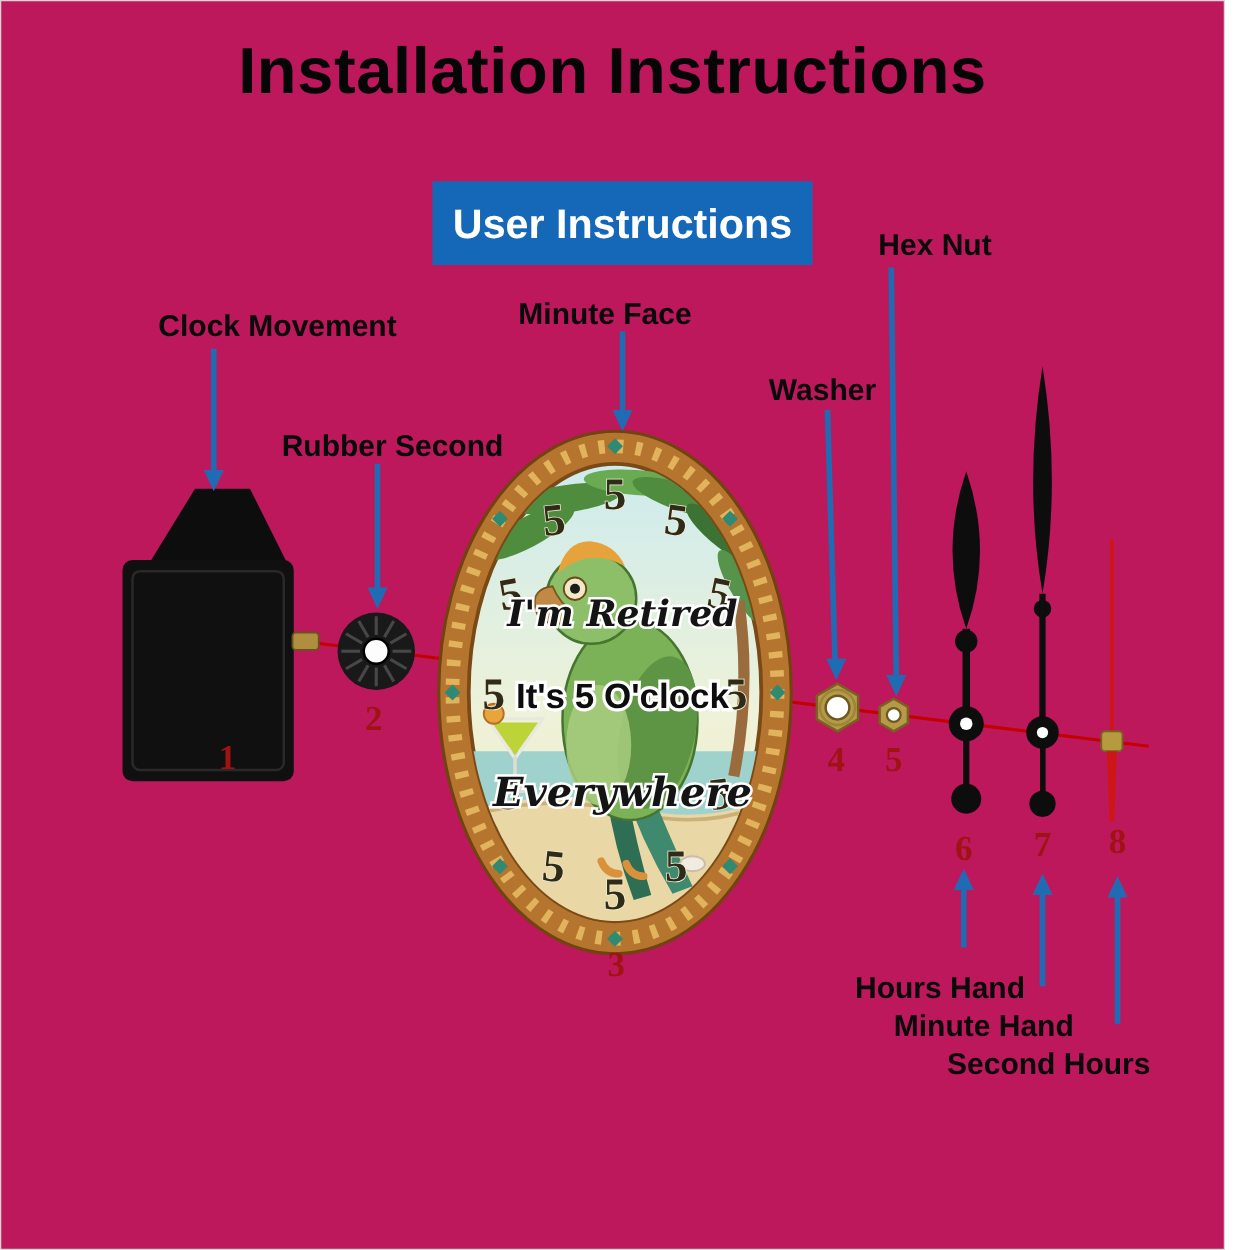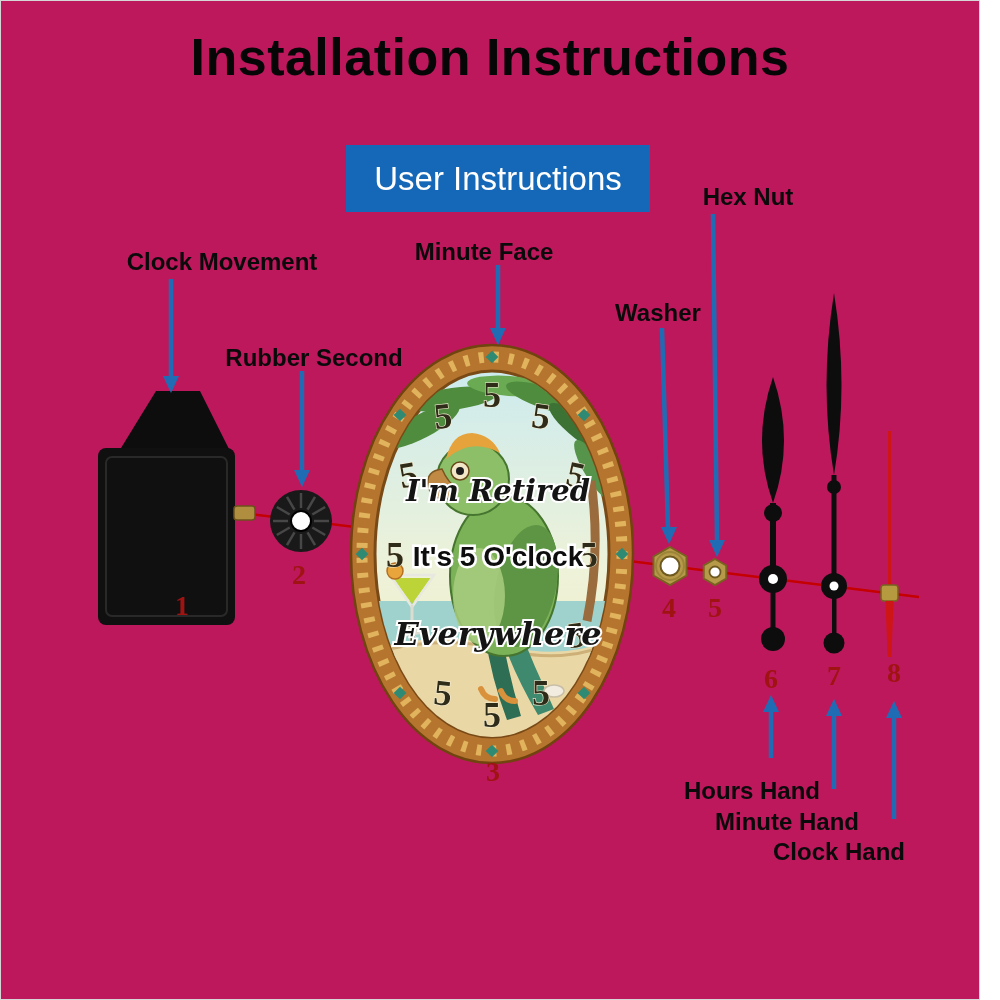--- a/index.html
+++ b/index.html
@@ -8,21 +8,21 @@
     font-family:"Liberation Sans", sans-serif; overflow:hidden;
     box-sizing:border-box; border:1px solid #d6d6d6;
   }
   .page-title {
     position:absolute; top:26px; left:0; width:100%; text-align:center;
     font-size:52px; font-weight:800; color:#060606; letter-spacing:.5px;
   }
   .banner {
     position:absolute; left:345px; top:144px; width:304px; height:67px;
     background:#1568b8; color:#ffffff; display:flex; align-items:center;
-    justify-content:center; font-size:33px; font-weight:400;
+    justify-content:center; font-size:33px; font-weight:700;
   }
   .part-label {
     position:absolute; transform:translate(-50%,-50%); white-space:nowrap;
     font-size:24px; font-weight:600; color:#0a0a0a;
   }
   svg.scene { position:absolute; left:0; top:0; }
   .arrow { stroke:#1f6cb5; stroke-width:4.5; fill:none; }
   .ah    { fill:#1f6cb5; }
   .num   { font:bold 28px "Liberation Serif", serif; fill:#a01313; text-anchor:middle; }
   .five  { font:bold 36px "Liberation Serif", serif; fill:#2e2b18; stroke:#f3ecd2;
@@ -45,21 +45,21 @@
     <span>User Instructions</span>
   </div>
 
   <div class="part-label" style="left:181px; top:261px;margin-left:40px;">Clock Movement</div>
   <div class="part-label" style="left:313px; top:357px;">Rubber Second</div>
   <div class="part-label" style="left:483px; top:251px;">Minute Face</div>
   <div class="part-label" style="left:657px; top:312px;text-align:right;">Washer</div>
   <div class="part-label" style="left:714px; top:196px;margin-left:33px;">Hex Nut</div>
   <div class="part-label" style="left:751px; top:790px;">Hours Hand</div>
   <div class="part-label" style="left:786px; top:821px;">Minute Hand</div>
-  <div class="part-label" style="left:838px; top:851px;">Clock Hand</div>
+  <div class="part-label" style="left:838px; top:851px;">Second Hours</div>
 
   <svg class="scene" width="1000" height="1000" viewBox="0 0 1000 1000">
     <defs>
       <linearGradient id="sky" x1="0" y1="0" x2="0" y2="1">
         <stop offset="0" stop-color="#cdebee"></stop>
         <stop offset="0.55" stop-color="#eef2d8"></stop>
         <stop offset="1" stop-color="#f5ecc8"></stop>
       </linearGradient>
       <clipPath id="faceClip">
           <ellipse cx="491" cy="553" rx="117" ry="183"></ellipse>

